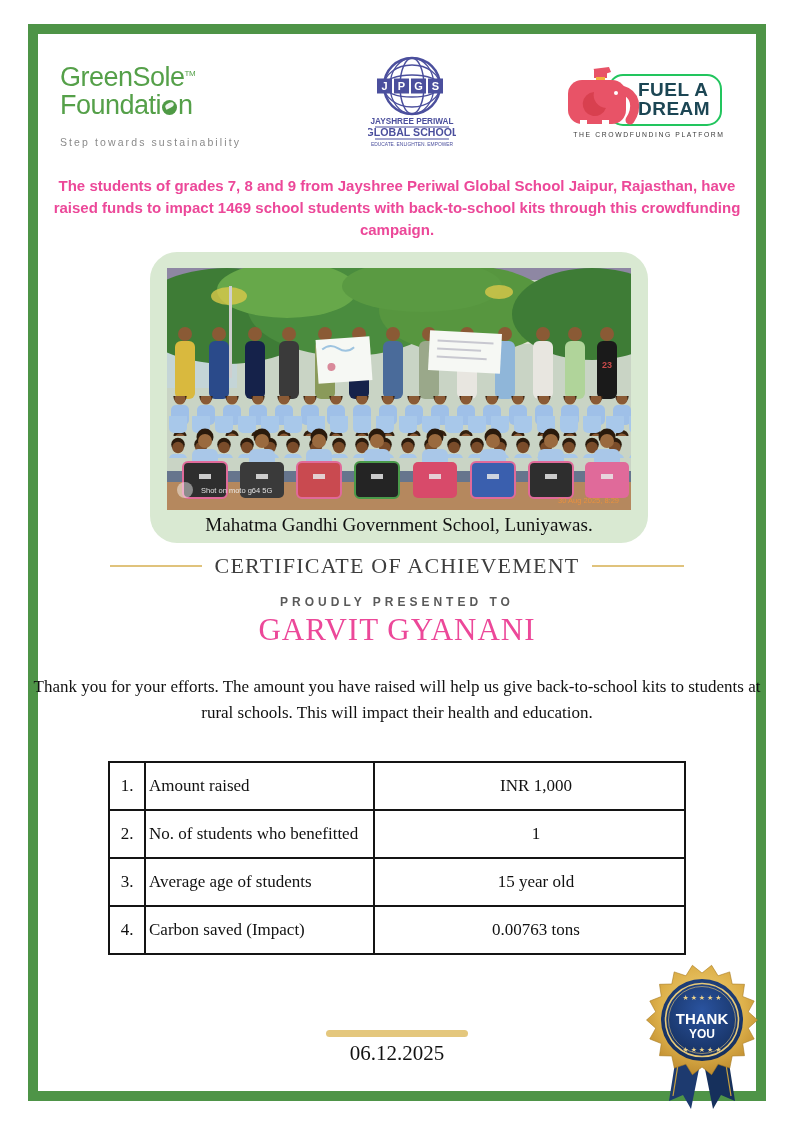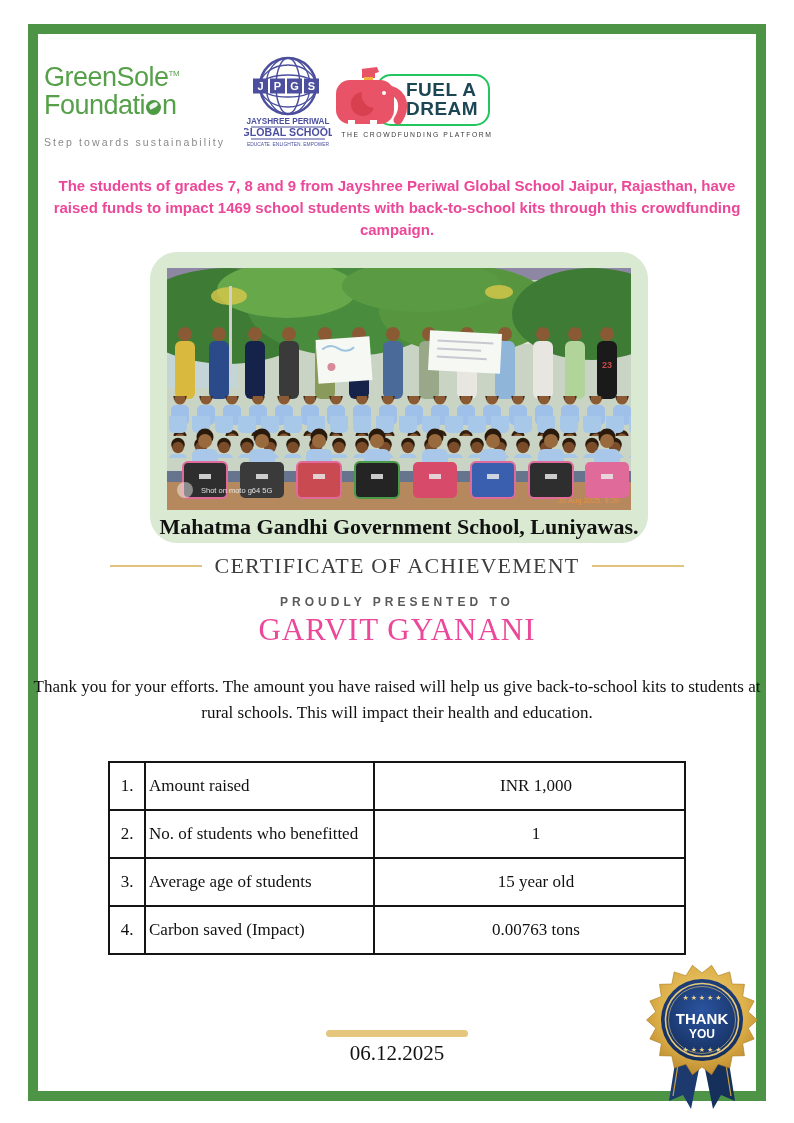--- a/index.html
+++ b/index.html
@@ -2,22 +2,22 @@
 <html><head>
 <meta charset="utf-8">
 <style>
   html,body{margin:0;padding:0;background:#ffffff;}
   .page{position:relative;width:794px;height:1123px;background:#ffffff;overflow:hidden;
         font-family:"Liberation Serif", serif;}
   .frame{position:absolute;left:28px;top:24px;right:28px;bottom:22px;
          border:10px solid #4e9447;z-index:1;}
 
   
-  .logo-row{position:absolute;top:52px;left:44px;right:60px;height:108px;z-index:2;
-            display:flex;justify-content:flex-start;align-items:center;}
+  .logo-row{position:absolute;top:52px;left:60px;right:60px;height:108px;z-index:2;
+            display:flex;justify-content:space-between;align-items:center;}
   .gs-logo{width:200px;text-align:left;font-family:"Liberation Sans",sans-serif;}
   .gs-line{font-size:27px;line-height:1.02;color:#55a049;letter-spacing:-0.5px;}
   .gs-tm{font-size:8px;vertical-align:super;color:#55a049;}
   .gs-globe{display:inline-block;width:15px;height:15px;border-radius:50%;
             background:#4f9a45;position:relative;top:1px;margin:0 1px;}
   .gs-globe i{position:absolute;left:3px;top:3px;width:9px;height:5px;background:#fff;
               border-radius:50% 50% 50% 0;transform:rotate(-25deg);opacity:.9;}
   .gs-tagline{font-size:10.5px;color:#8a8a8a;letter-spacing:2.1px;margin-top:16px;}
 
   .jpgs-logo{width:88px;text-align:center;}
@@ -31,21 +31,21 @@
   
   .campaign-note{position:absolute;top:175px;left:42px;right:42px;z-index:2;
     font-family:"Liberation Sans",sans-serif;font-weight:bold;font-size:15px;
     line-height:1.45;color:#ec4899;text-align:center;}
 
   
   .photo-card{position:absolute;left:150px;top:252px;width:498px;height:291px;
               background:#d9e9d2;z-index:2;border-radius:27px;}
   .photo-wrap{position:absolute;left:17px;top:16px;width:464px;height:242px;overflow:hidden;}
   .photo-caption{position:absolute;left:0;right:0;top:262px;text-align:center;
-                 font-size:22px;color:#111;font-weight:bold;}
+                 font-size:19px;color:#111;}
 
   
   .title-row{position:absolute;top:553px;left:110px;right:110px;z-index:2;
              display:flex;align-items:center;gap:13px;justify-content:center;}
   .gold-line{flex:1;height:2px;background:#e0c37c;}
   .cert-title{font-size:22px;letter-spacing:1.2px;color:#3e3e3e;white-space:nowrap;}
   .presented{position:absolute;top:595px;left:0;right:0;text-align:center;z-index:2;
      font-family:"Liberation Sans",sans-serif;font-size:12px;font-weight:bold;
      letter-spacing:4px;color:#5a5a5a;}
   .recipient{position:absolute;top:612px;left:0;right:0;text-align:center;z-index:2;

